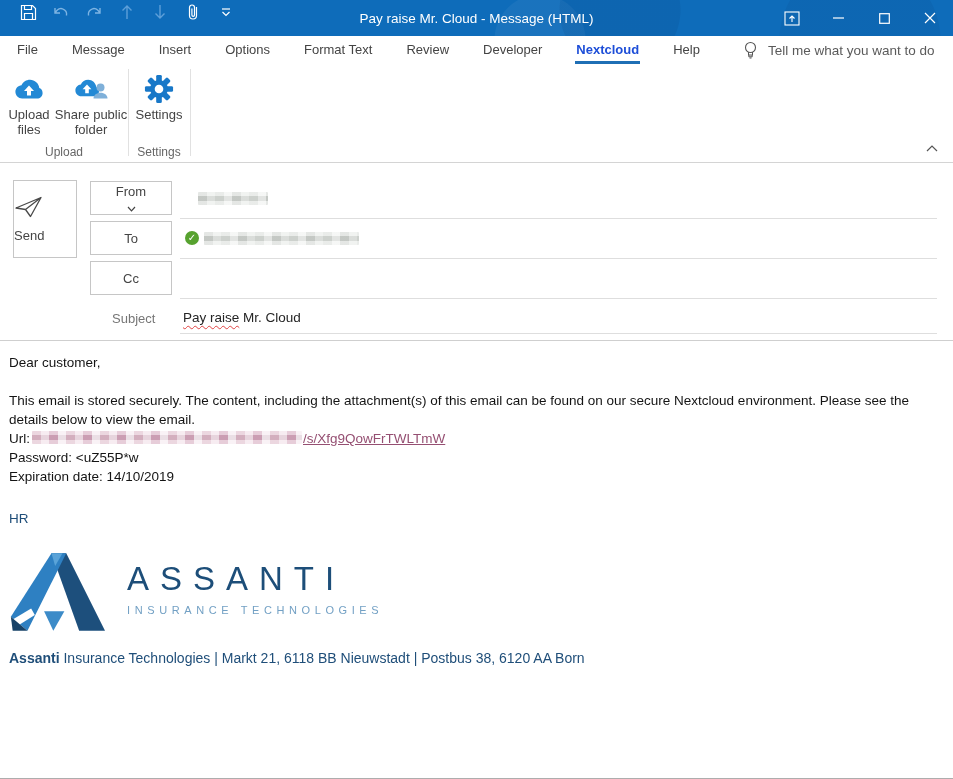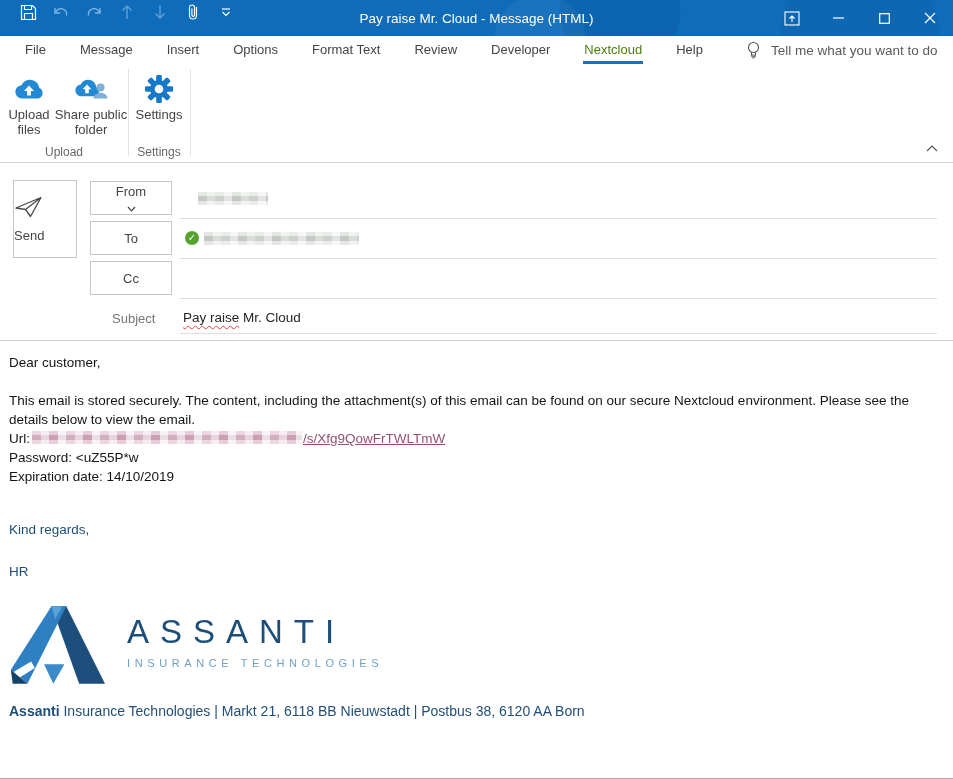--- a/index.html
+++ b/index.html
@@ -17,24 +17,24 @@
        radial-gradient(circle 50px at 540px 40px, rgba(255,255,255,.05) 0 45px, transparent 46px);
   }
   .qat { display:flex; align-items:center; gap:11px; padding-left:17px; position:relative; z-index:2; }
   .qat .qbtn { width:22px; height:24px; display:flex; align-items:center; justify-content:center; }
   .win-title { position:absolute; left:50%; top:0; transform:translateX(-50%); height:36px;
      display:flex; align-items:center; color:#fff; font-size:13.5px; white-space:nowrap; z-index:2; }
   .win-controls { position:absolute; right:0; top:0; height:36px; display:flex; z-index:2; }
   .win-controls .wbtn { width:46px; height:36px; display:flex; align-items:center; justify-content:center; }
 
   
-  .tabrow { height:29px; display:flex; align-items:stretch; background:#fff; padding-left:8px; }
+  .tabrow { height:29px; display:flex; align-items:stretch; background:#fff; }
   .tab { display:flex; align-items:center; padding:0 16px; font-size:13px; color:#444; cursor:default; white-space:nowrap; }
   .tab .tlbl { padding:5px 1px 4px; border-bottom:3px solid transparent; }
-  .tab.active { color:#4d7c0f; font-weight:normal; }
+  .tab.active { color:#1d4ed8; font-weight:bold; }
   .tab.active .tlbl { border-bottom-color:#1f6fb5; }
   .tellme { display:flex; align-items:center; gap:10px; margin-left:26px; font-size:13.5px; color:#5a5a5a; white-space:nowrap; }
 
   
   .ribbon { position:relative; height:98px; background:#fff; border-bottom:1px solid #d4d4d4; }
   .rgroup { position:absolute; top:0; bottom:0; }
   .rgroup-label { position:absolute; bottom:3px; left:0; right:0; text-align:center; font-size:12px; color:#666; }
   .rdivider { position:absolute; top:4px; bottom:6px; width:1px; background:#e1e1e1; }
   .rbtn { position:absolute; top:7px; display:flex; flex-direction:column; align-items:center; }
   .rbtn .ricon { height:32px; display:flex; align-items:flex-end; justify-content:center; }
@@ -289,21 +289,20 @@
 
     <div class="hrule" style="top:170px;"></div>
   </div>
 
   <div class="msg-body">
     <div class="greeting">Dear customer,</div>
     <div class="para">This email is stored securely. The content, including the attachment(s) of this email can be found on our secure Nextcloud environment. Please see the details below to view the email.</div>
     <div class="cred-line"><span>Url:</span><span class="mosaic-inline"></span><a class="share-link">/s/Xfg9QowFrTWLTmW</a></div>
     <div class="cred-line">Password: &lt;uZ55P*w</div>
     <div class="cred-line">Expiration date: 14/10/2019</div>
-    <div class="closing">Kind regards,</div>
     <div class="signoff">HR</div>
 
     <div class="logo">
       <span>
         <svg width="96" height="82" viewBox="0 0 104 86">
           <polygon points="46,2 62,2 104,86 76,86" fill="#1d4f7c"></polygon>
           <polygon points="46,2 62,2 20,86 2,71" fill="#2e80c2"></polygon>
           <polygon points="46,2 58,2 50,16" fill="#5aa3d8"></polygon>
           <polygon points="4,74 24,62 28,69 9,81" fill="#ffffff"></polygon>
           <polygon points="2,71 20,86 4,86" fill="#174267"></polygon>

